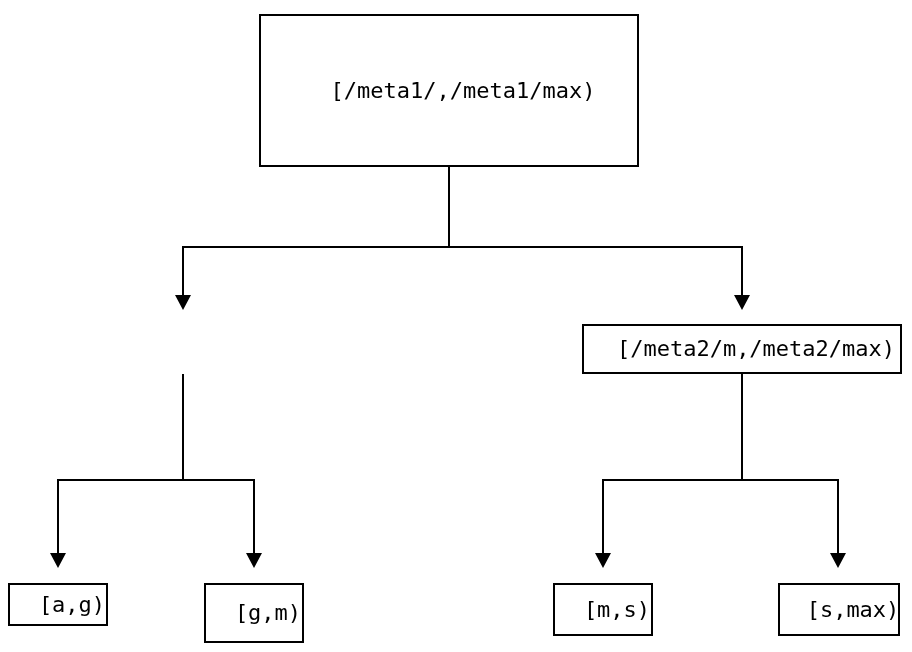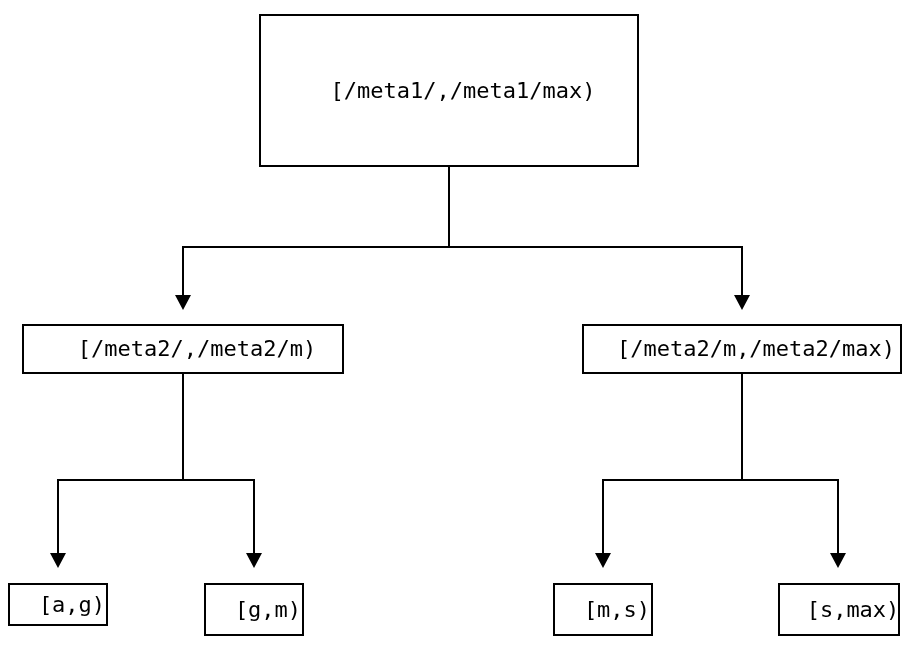--- a/index.html
+++ b/index.html
@@ -41,21 +41,21 @@
     color: #000000;
     font-size: 22px;
     line-height: 1;
     white-space: nowrap;
     padding-left: 28px;
   }
   .node-root      { left: 259px; top: 14px;  width: 380px; height: 153px; }
   .node-l2-left   { left: 22px;  top: 324px; width: 322px; height: 50px;  }
   .node-l2-right  { left: 582px; top: 324px; width: 320px; height: 50px;  }
   .node-leaf-ag   { left: 8px;   top: 583px; width: 100px; height: 43px;  }
-  .node-leaf-gm   { left: 204px; top: 583px; width: 100px; height: 53px;  }
+  .node-leaf-gm   { left: 204px; top: 583px; width: 100px; height: 60px;  }
   .node-leaf-ms   { left: 553px; top: 583px; width: 100px; height: 53px;  }
   .node-leaf-smax { left: 778px; top: 583px; width: 122px; height: 53px;  }
 </style>
 </head>
 <body>
 
 <div class="canvas">
 
   <svg class="edges-svg" viewBox="0 0 912 652" xmlns="http://www.w3.org/2000/svg">
 
@@ -78,23 +78,20 @@
     <line x1="603" y1="479" x2="603" y2="554"></line>
     <polygon points="603,568 595,553 611,553"></polygon>
     <line x1="838" y1="479" x2="838" y2="554"></line>
     <polygon points="838,568 830,553 846,553"></polygon>
   </svg>
 
   <div class="node node-root">
     <span>[/meta1/,/meta1/max)</span>
   </div>
 
-  <div class="node node-l2-left">
-    <span>[/meta2/,/meta2/m)</span>
-  </div>
 
   <div class="node node-l2-right">
     <span>[/meta2/m,/meta2/max)</span>
   </div>
 
   <div class="node node-leaf-ag">
     <span>[a,g)</span>
   </div>
 
   <div class="node node-leaf-gm">

